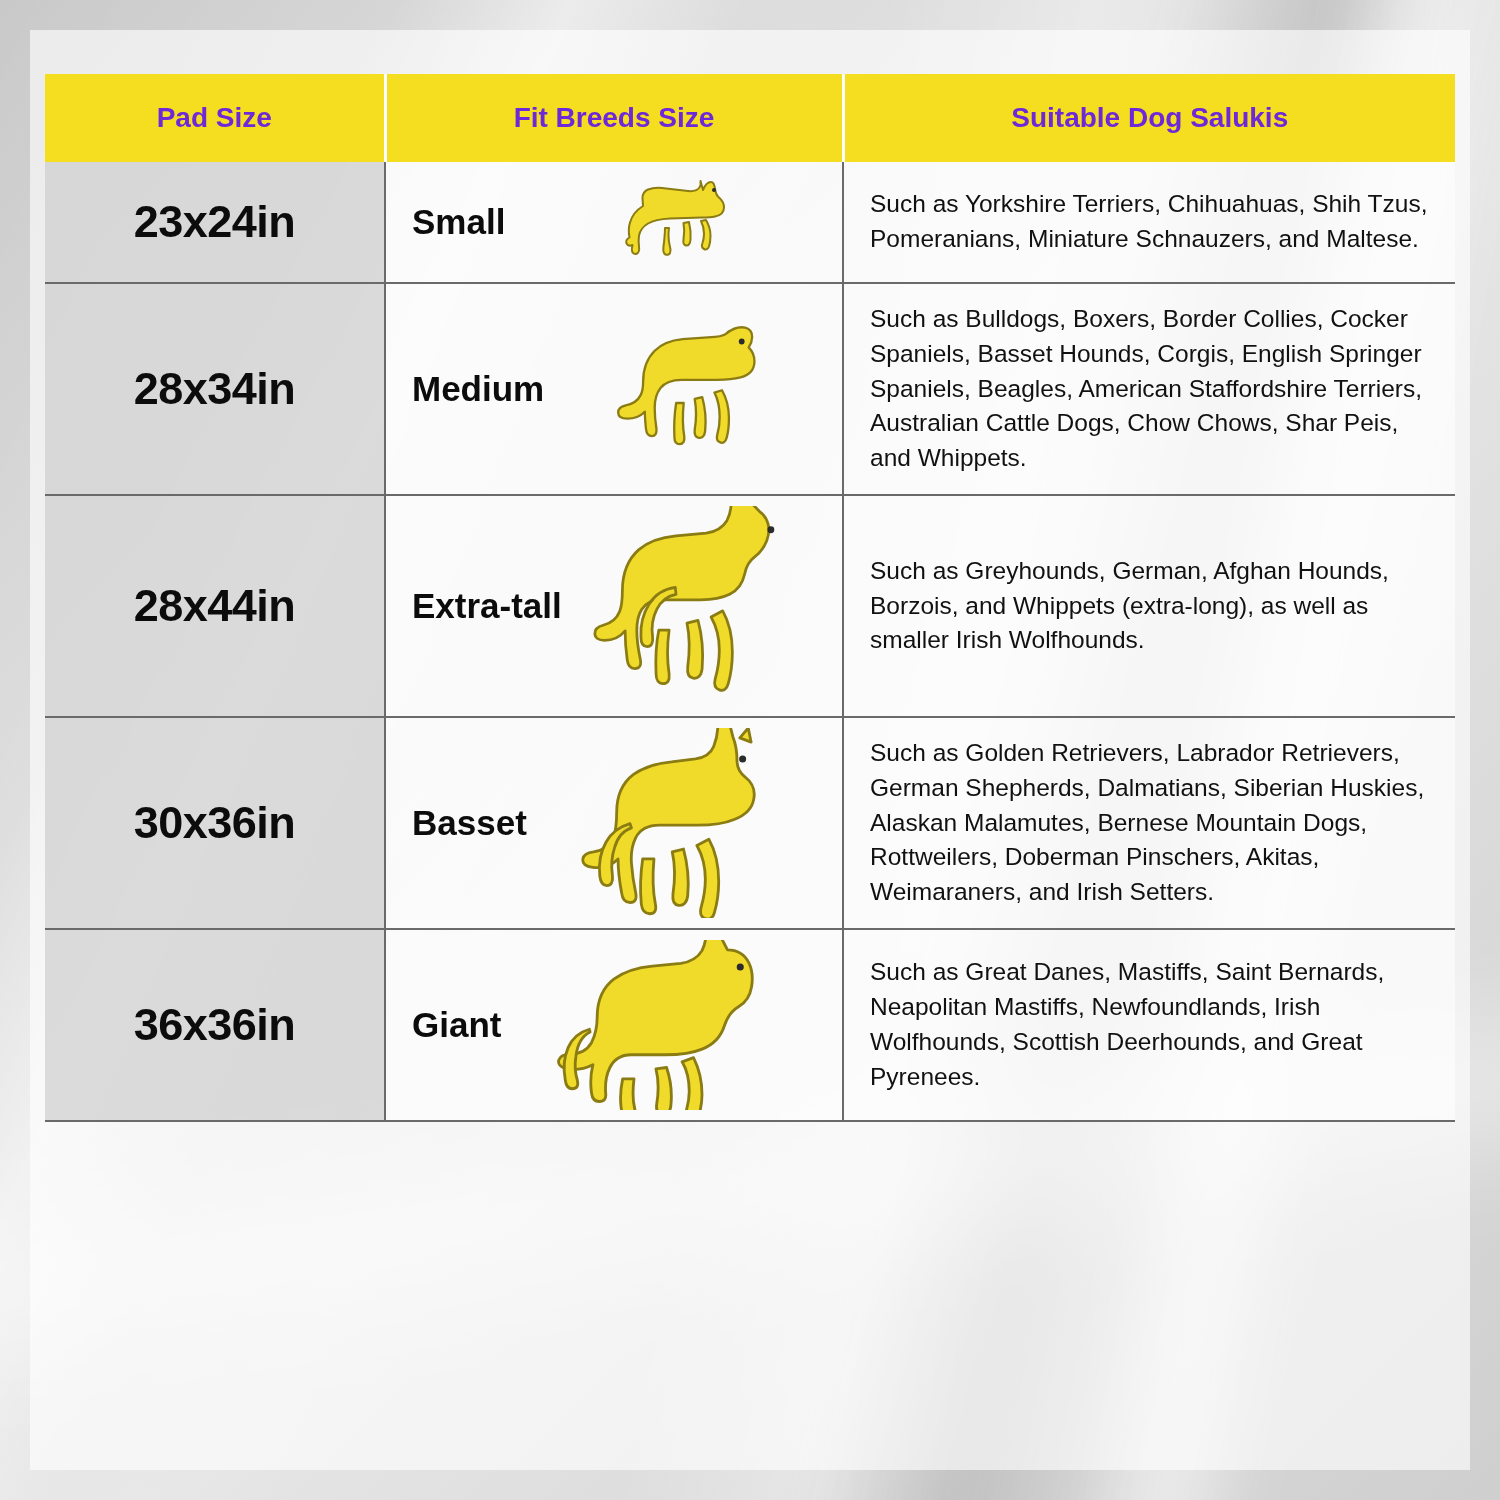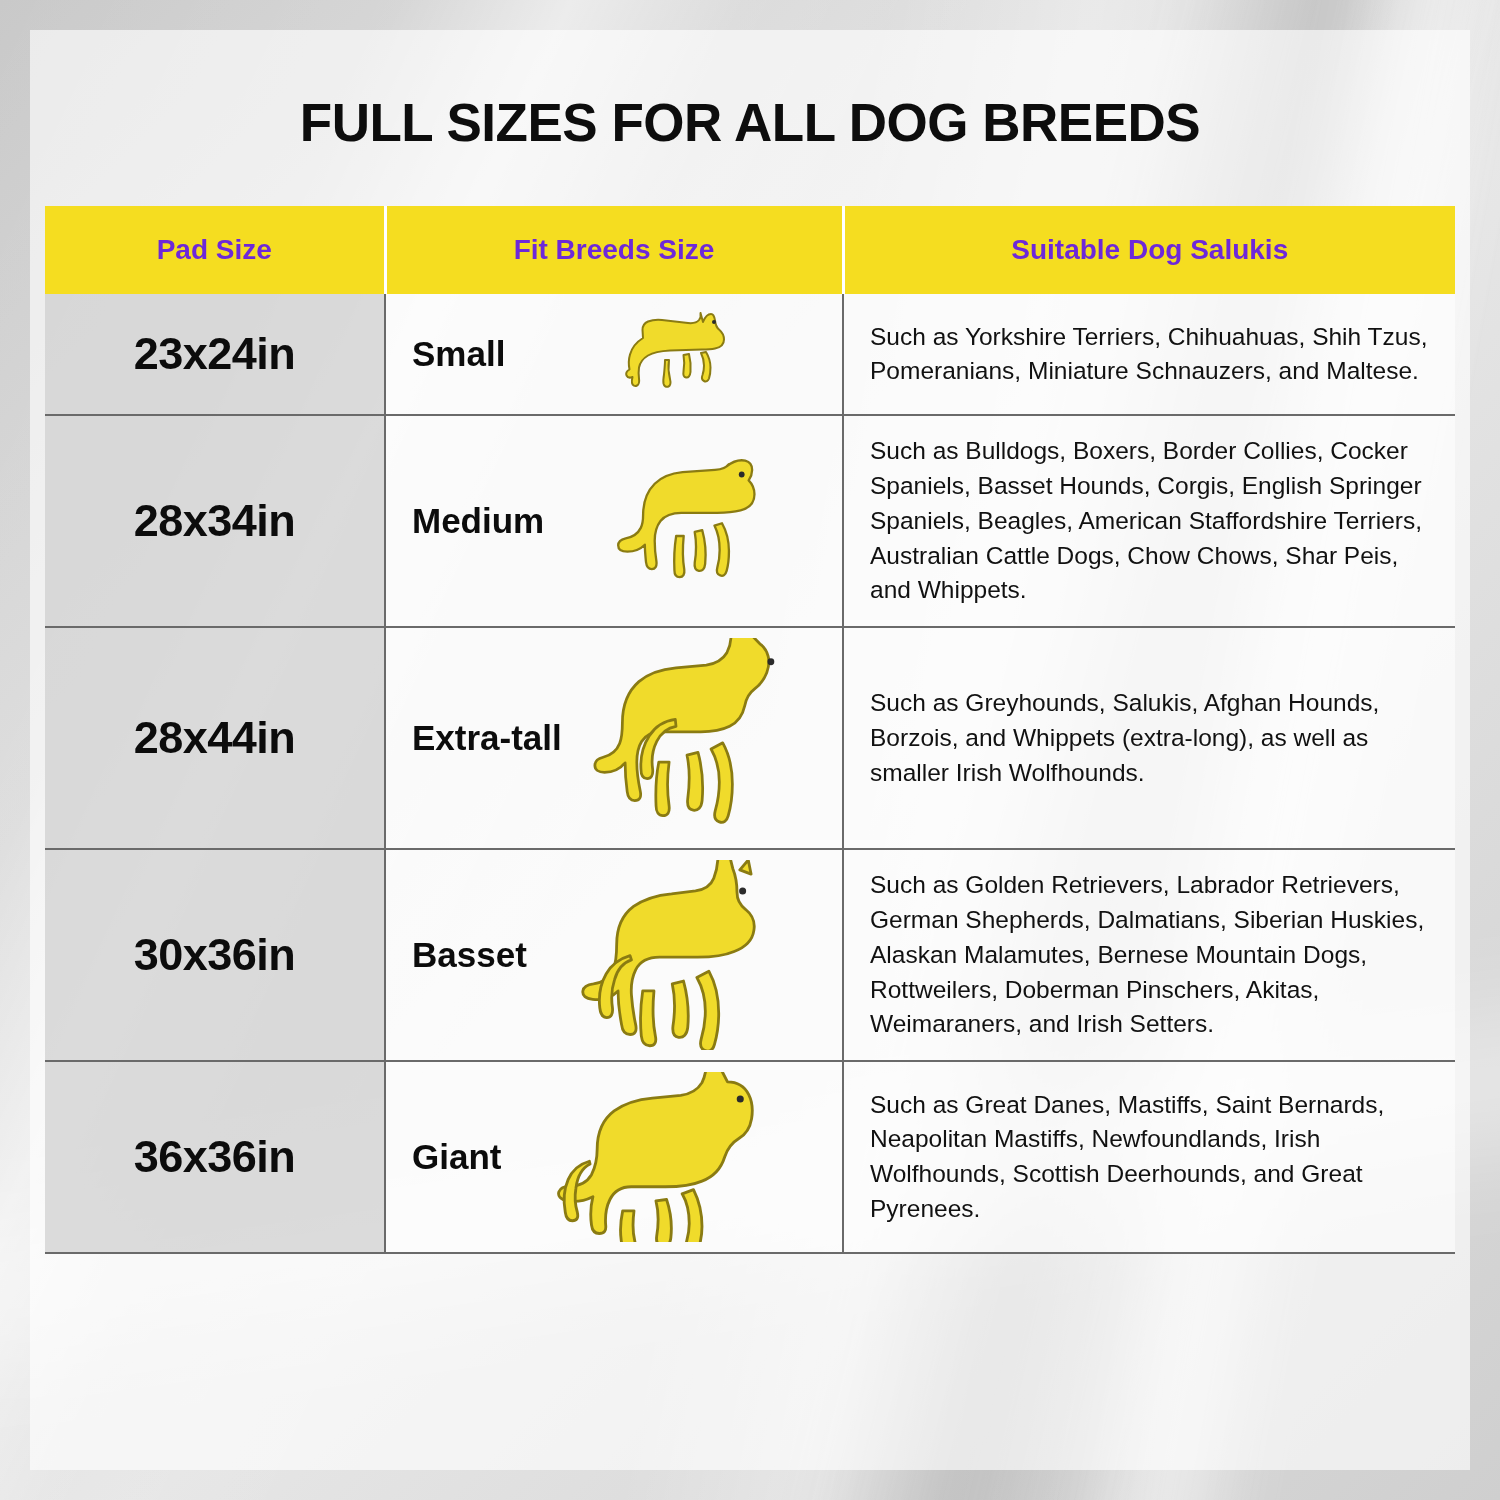--- a/index.html
+++ b/index.html
@@ -170,21 +170,20 @@
 <body>
 
 <div class="page">
 
   <div class="backdrop-band band-1"></div>
   <div class="backdrop-band band-2"></div>
   <div class="backdrop-band band-3"></div>
 
   <div class="card">
 
-    <div class="title">FULL SIZES FOR ALL DOG BREEDS</div>
 
     <table class="size-table">
       <colgroup>
         <col class="c-pad">
         <col class="c-fit">
         <col class="c-breeds">
       </colgroup>
       <thead>
         <tr>
           <th>Pad Size</th>
@@ -248,21 +247,21 @@
                     <path d="M118 180 c-3 22-3 44 0 64 c1 9-2 14-9 14 c-6 0-10-5-10-14 c-1-22 0-44 4-64 z"></path>
                     <path d="M196 152 c10 18 14 38 14 60 c0 16-2 32-6 46 c-2 8-7 11-13 9 c-6-2-8-8-6-16 c4-14 6-28 6-42 c0-18-4-34-12-48 z"></path>
                     <path d="M160 166 c6 22 8 46 6 70 c-1 10-6 15-13 14 c-7-1-9-7-8-16 c3-22 3-45-1-64 z"></path>
                     <path d="M128 128 c-12 2-22 10-28 22 c-6 12-8 26-6 40 c1 9-2 14-8 14 c-6 0-9-5-9-14 c-1-18 3-34 12-48 c9-14 22-22 38-24 z"></path>
                   </g>
                   <circle cx="266" cy="34" r="5" fill="#2b2b2b"></circle>
                 </svg>
               </span>
             </div>
           </td>
-          <td class="breeds-cell">Such as Greyhounds, Salukis, Afghan Hounds, Borzois, and Whippets (extra-long), as well as smaller Irish Wolfhounds.</td>
+          <td class="breeds-cell">Such as Greyhounds, German, Afghan Hounds, Borzois, and Whippets (extra-long), as well as smaller Irish Wolfhounds.</td>
         </tr>
 
         <tr class="row-large">
           <td class="pad-cell">30x36in</td>
           <td class="fit-cell">
             <div class="fit-inner">
               <span class="fit-label">Basset</span>
               <span class="dog-art">
                 <svg width="240" height="190" viewBox="0 0 330 270" aria-hidden="true">
                   <g fill="#F0DB2B" stroke="#8a7b12" stroke-width="4" stroke-linejoin="round">

